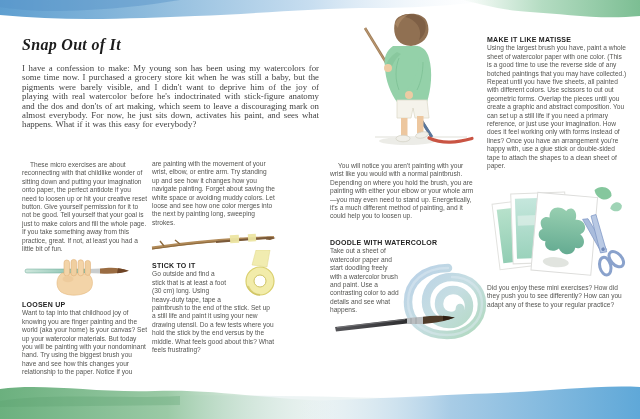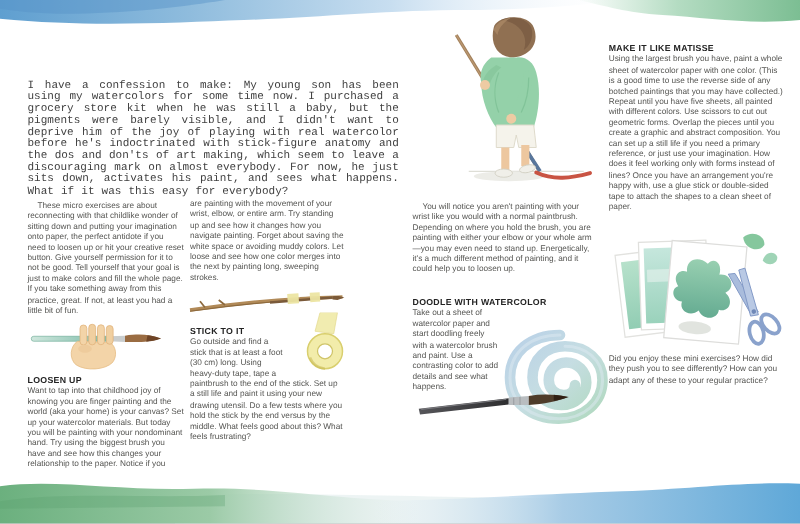--- a/index.html
+++ b/index.html
@@ -7,21 +7,21 @@
     position:relative;width:640px;height:419px;background:#ffffff;
     overflow:hidden;font-family:"Liberation Sans",sans-serif;
   }
   .abs{position:absolute;}
   
   .title{
     font-family:"Liberation Serif",serif;font-style:italic;font-weight:bold;
     font-size:16px;color:#1c1c1c;letter-spacing:.3px;
   }
   .intro{
-    font-family:Liberation Mono, monospace;font-size:8.8px;line-height:9.4px;
+    font-family:Liberation Serif, serif;font-size:8.8px;line-height:9.4px;
     color:#3f3f3f;text-align:justify;word-spacing:.4px;
   }
   .col{font-size:6.6px;line-height:8.4px;color:#555552;}
   .col p{margin:0;}
   .indent{text-indent:8px;}
   .hd{
     font-size:7px;font-weight:bold;color:#232323;letter-spacing:.25px;
     margin:0 0 2px 0;
   }
   .spacer-r{float:right;}
@@ -63,20 +63,21 @@
           <stop offset="0.45" stop-color="#a8cce6"></stop>
         <stop offset="1" stop-color="#5fa8d8"></stop>
       </linearGradient>
     </defs>
     <path d="M140,38 V16 C240,10 420,22 560,16 L560,38 Z" fill="#e6f0f0" opacity="0.7"></path>
     <path d="M0,38 V8 C45,2 95,12 155,10 C215,8 262,18 335,20 L335,38 Z" fill="url(#gbg)"></path>
     <path d="M0,20 C50,12 120,18 180,15 L180,24 L0,26 Z" fill="#58a06c" opacity="0.3"></path>
     <path d="M640,38 V6 C595,4 555,10 498,12 C438,14 380,18 295,20 L295,38 Z" fill="url(#gbb)"></path>
   </svg>
 
+  <div class="abs title" style="left:22px;top:36px">Snap Out of It</div>
 
   <div class="abs intro" style="left:22px;top:64px;width:297px">I have a confession to make: My young son has been using my watercolors for some time now. I purchased a grocery store kit when he was still a baby, but the pigments were barely visible, and I didn't want to deprive him of the joy of playing with real watercolor before he's indoctrinated with stick-figure anatomy and the dos and don'ts of art making, which seem to leave a discouraging mark on almost everybody. For now, he just sits down, activates his paint, and sees what happens. What if it was this easy for everybody?</div>
 
   <div class="abs col" style="left:22px;top:161px;width:125px">
     <p class="indent">These micro exercises are about reconnecting with that childlike wonder of sitting down and putting your imagination onto paper, the perfect antidote if you need to loosen up or hit your creative reset button. Give yourself permission for it to not be good. Tell yourself that your goal is just to make colors and fill the whole page. If you take something away from this practice, great. If not, at least you had a little bit of fun.</p>
   </div>
 
   <svg class="abs" style="left:24px;top:247px" width="112" height="52" viewBox="0 0 112 52">
     <defs>
       <linearGradient id="ghandle" x1="0" y1="0" x2="1" y2="0">

